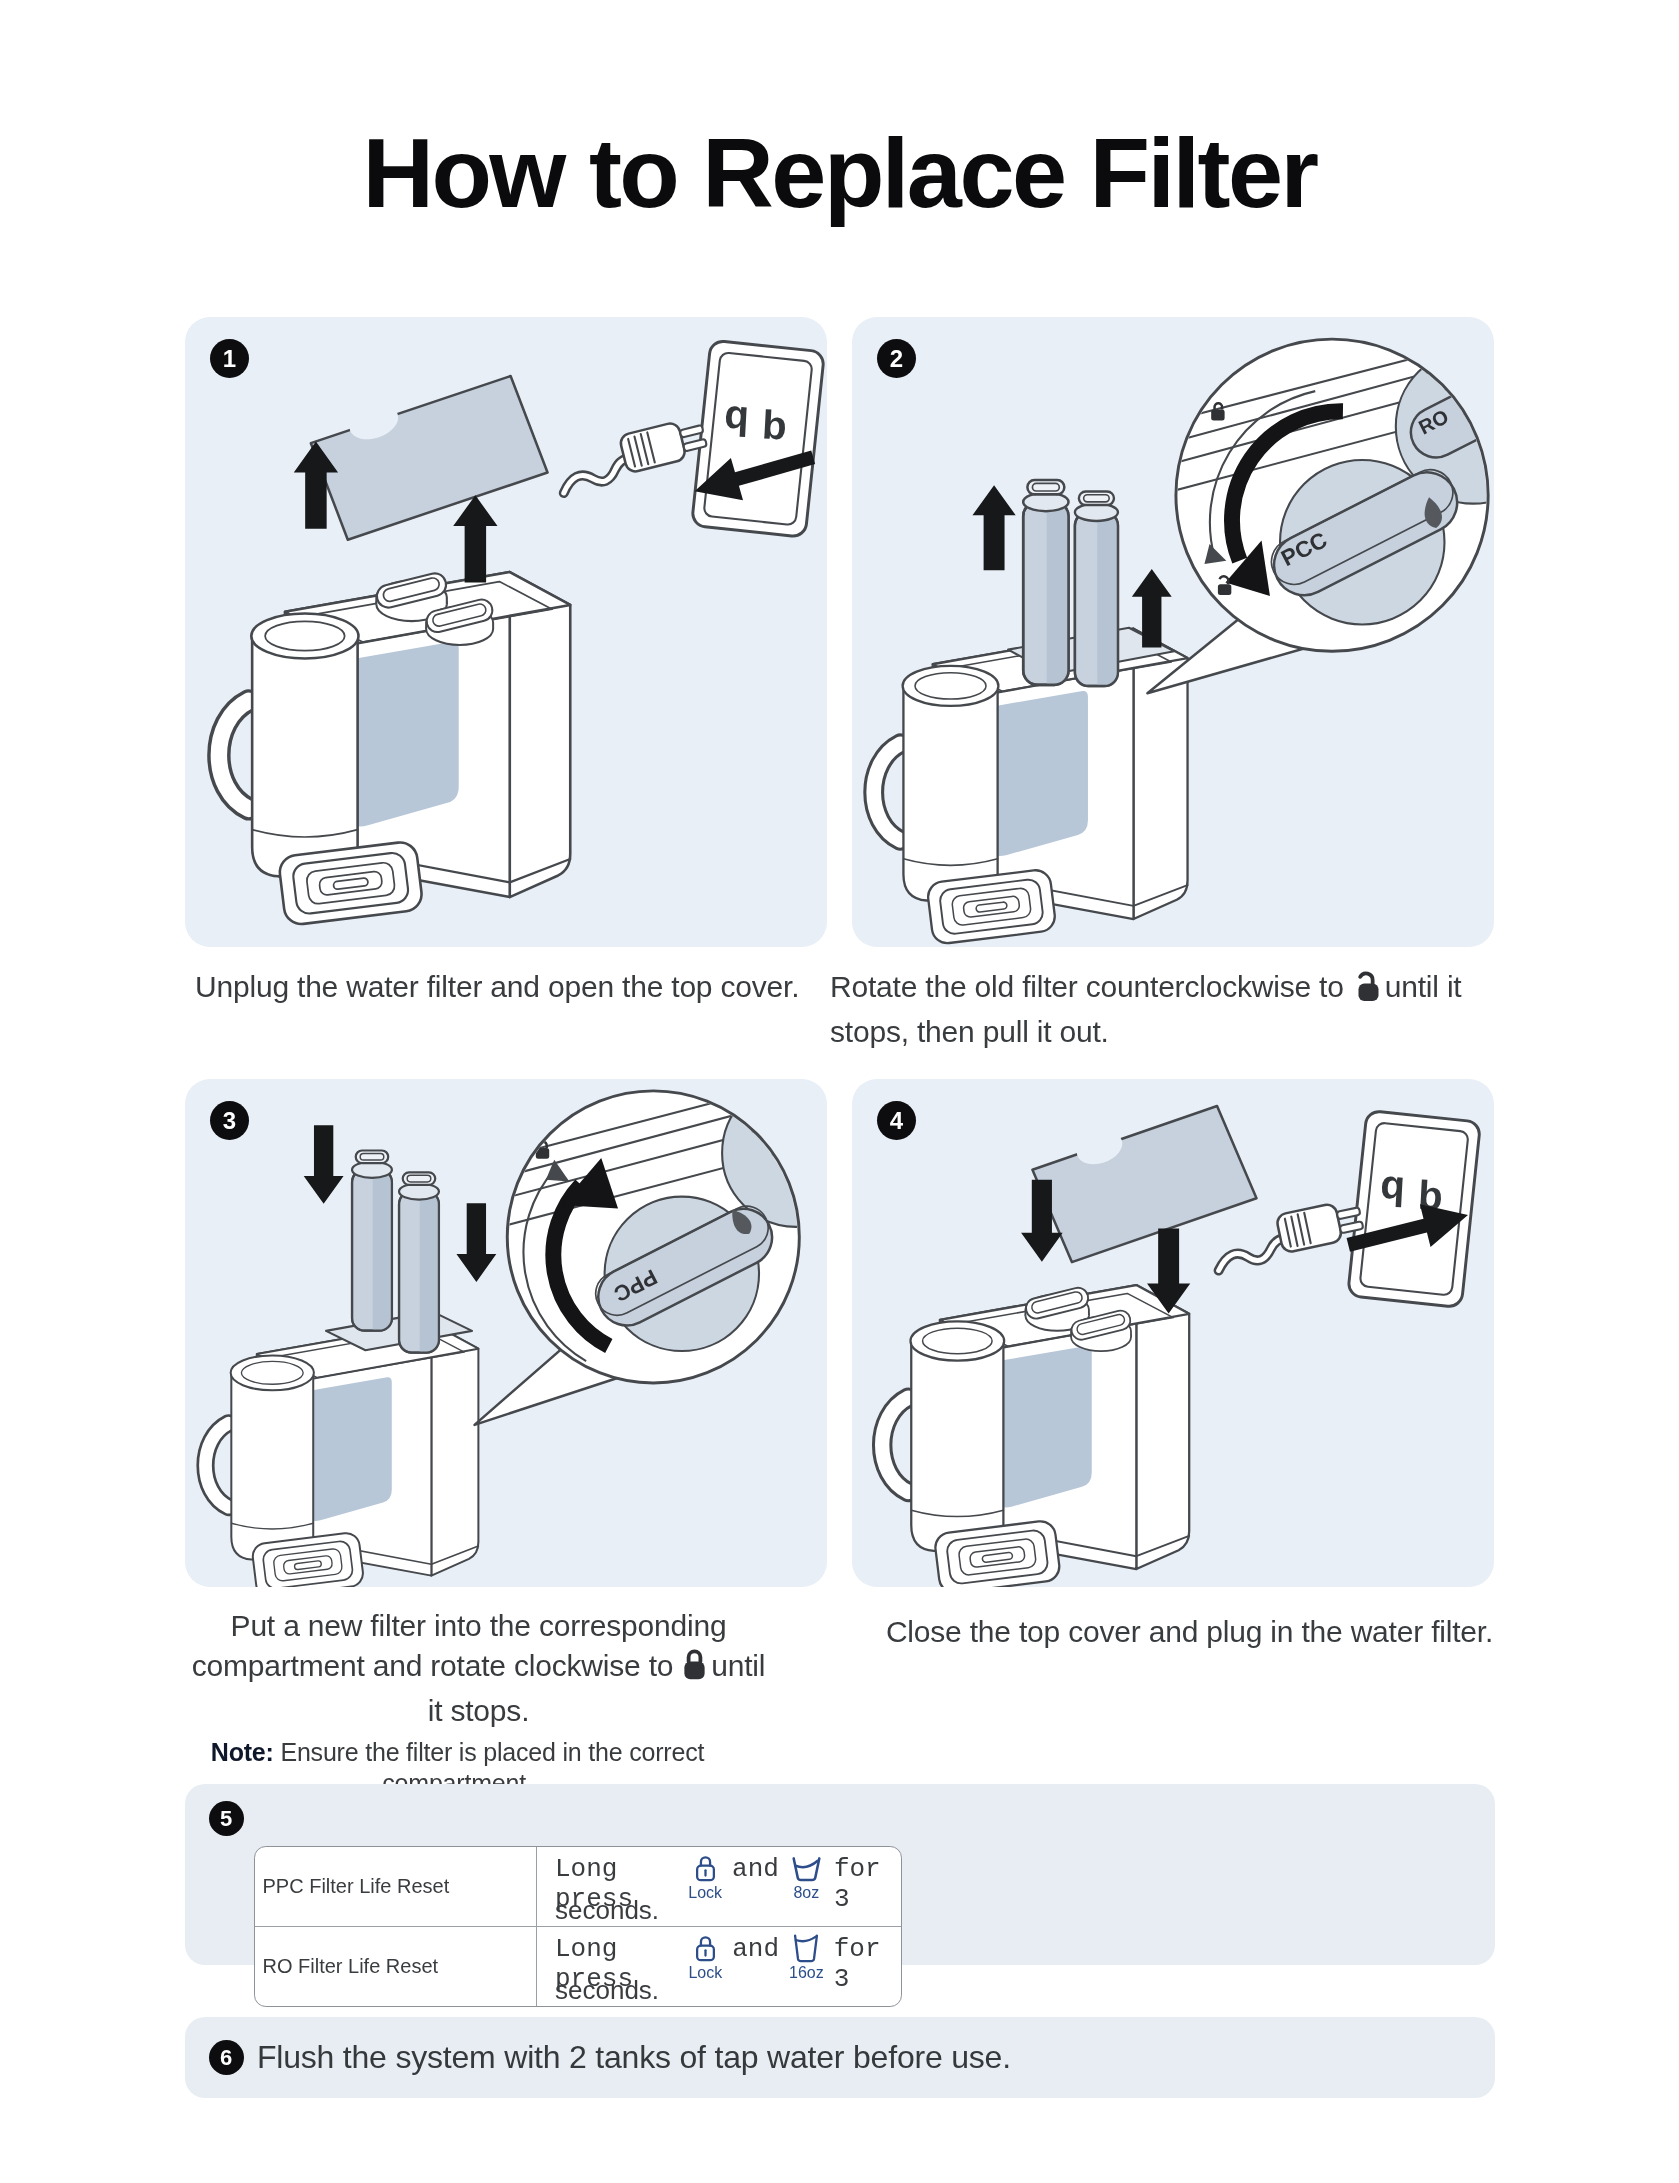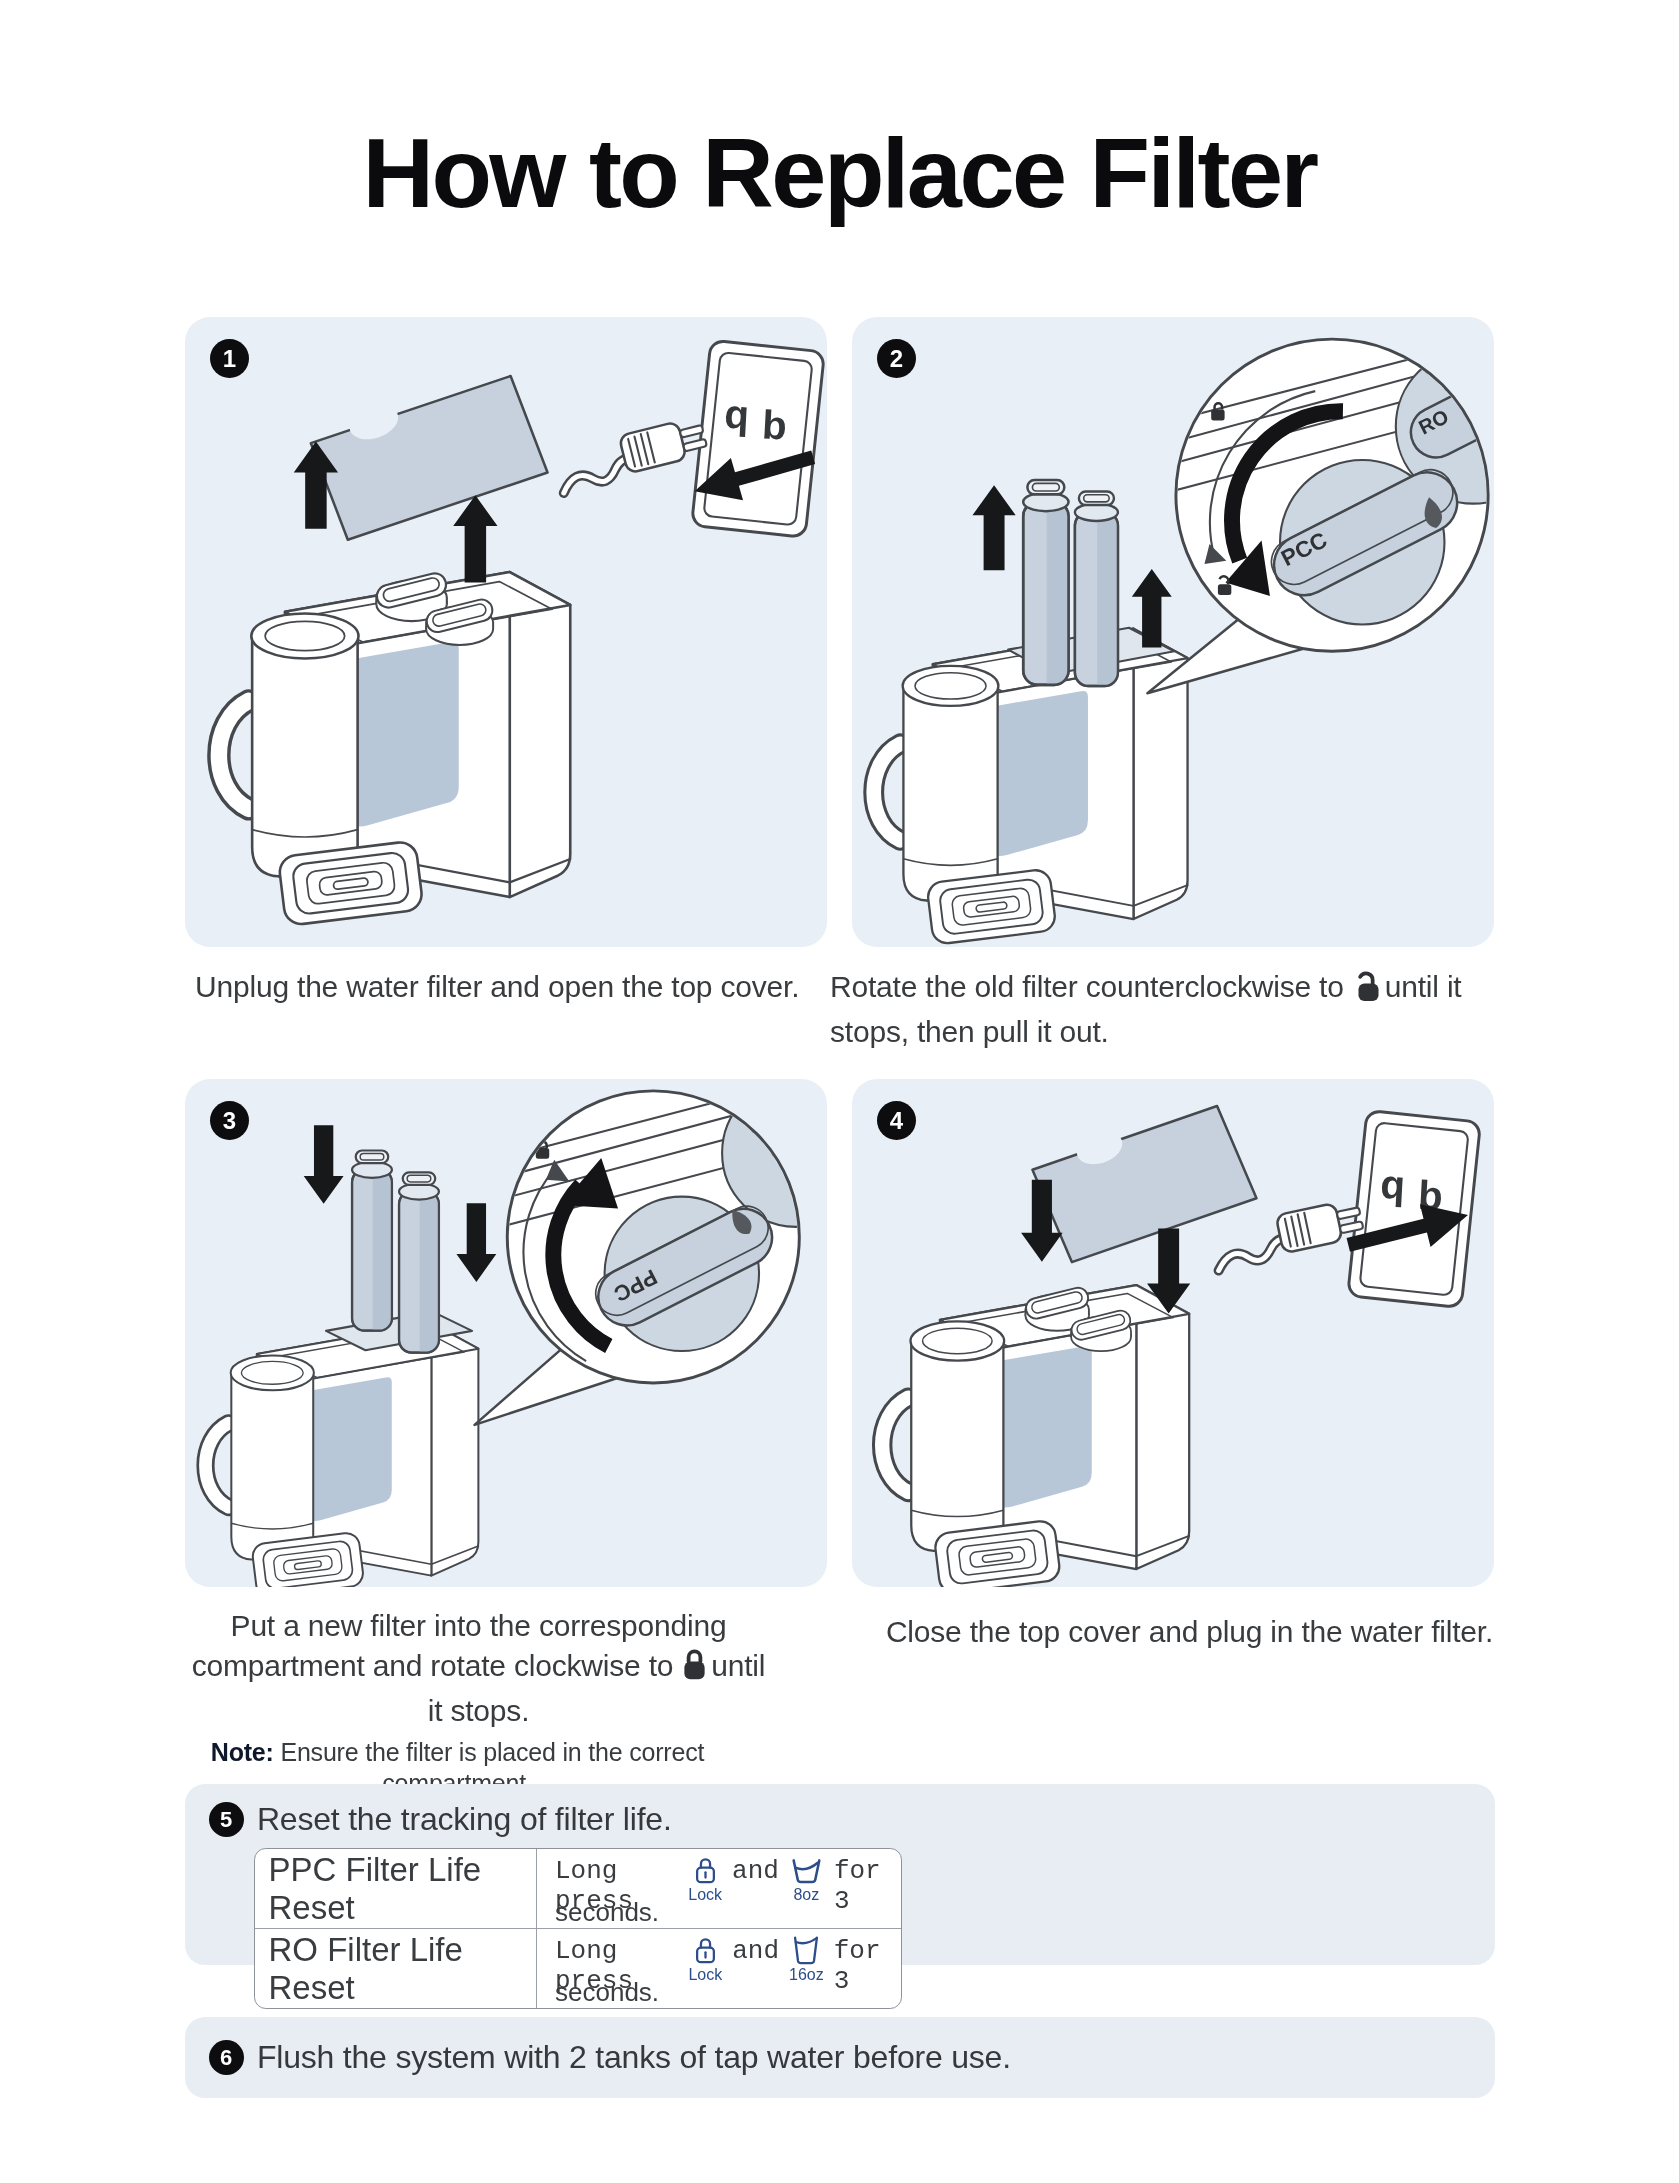--- a/index.html
+++ b/index.html
@@ -67,22 +67,22 @@
     background:#ffffff;
     border:1.7px solid #8e9299;
     border-radius:11.8px;
     overflow:hidden;
   }
   .reset-table .tr { display:flex; min-height:56px; }
   .reset-table .tr + .tr { border-top:1.7px solid #9aa0a6; }
   .reset-table .td.label {
     flex:0 0 282px;
     display:flex; align-items:center;
-    padding-left:14px;
-    font-size:33px; color:#3a3d40;
+    padding-left:8px;
+    font-size:20px; color:#3a3d40;
     border-right:1.7px solid #9aa0a6;
   }
   .reset-table .td.instr { flex:1; padding:5px 5px 3.4px 18.5px; font-size:26px; color:#3a3d40; }
   .instr-line { display:flex; align-items:flex-start; gap:10px; line-height:1.15; }
   .instr-line > span.w { padding-top:3.4px;font-family:Liberation Mono, monospace; }
   .icon-stack { display:inline-flex; flex-direction:column; align-items:center; width:39px; }
   .icon-stack em {
     font-style:normal; font-weight:400;
     font-size:16px; color:#2d4e8a; margin-top:0px; white-space:nowrap;
   }
@@ -305,21 +305,20 @@
           <path d="M9,17 v-5 a7,7 0 0 1 14,0 v5" stroke="#2f3134" stroke-width="4.5" fill="none" stroke-linecap="round"></path>
         </svg></span><span>until it stops.</span></p>
   <p class="note"><b>Note:</b><span> Ensure the filter is placed in the correct compartment.</span></p>
 </div>
 
 <p class="caption" id="caption4">Close the top cover and plug in the water filter.</p>
 
 <section class="step-box" id="step5-box">
   <div class="box-heading">
     <div class="box-badge">5</div>
-    <span class="heading-text">Reset the tracking of filter life.</span>
   </div>
   <div class="reset-table">
     <div class="tr">
       <div class="td label">PPC Filter Life Reset</div>
       <div class="td instr">
         <div class="instr-line">
           <span class="w">Long press</span>
           <span class="icon-stack">
               <svg width="27" height="32" viewBox="0 0 32 42">
                 <g stroke="#2d4e8a" stroke-width="3" fill="none" stroke-linecap="round" stroke-linejoin="round">

